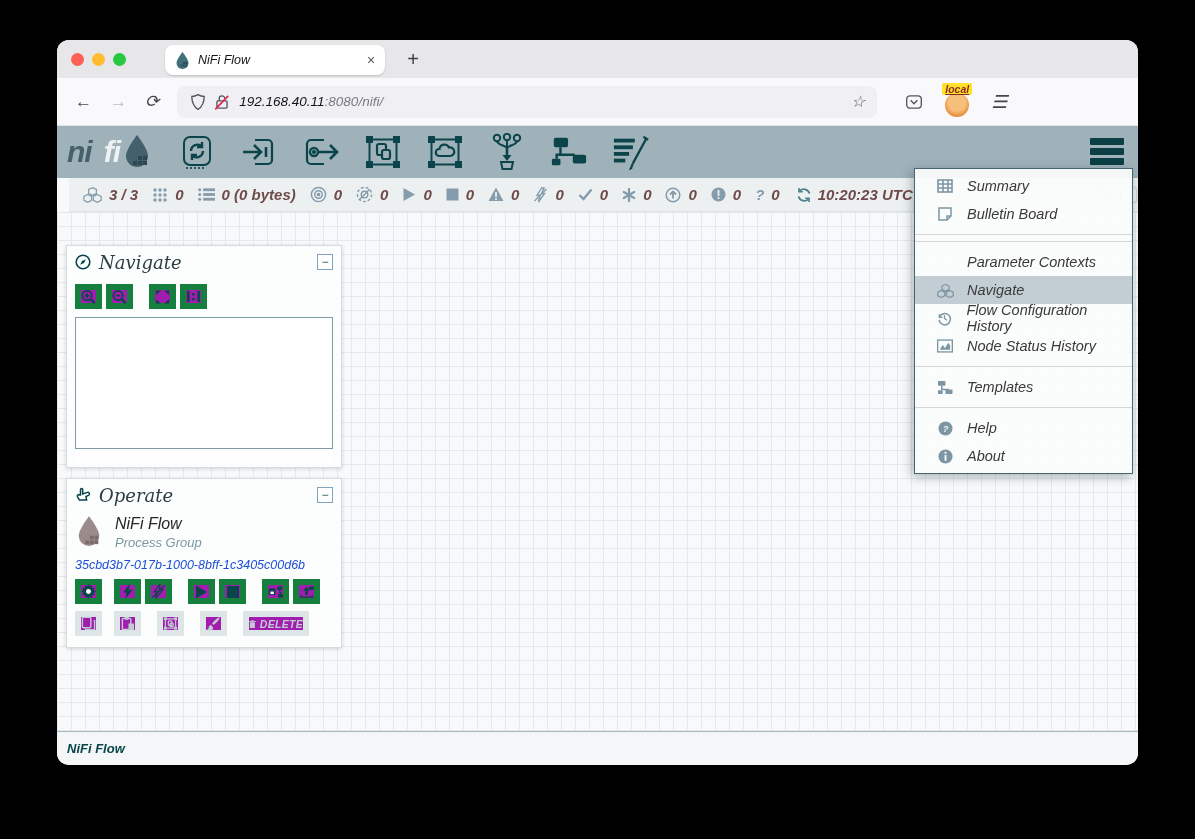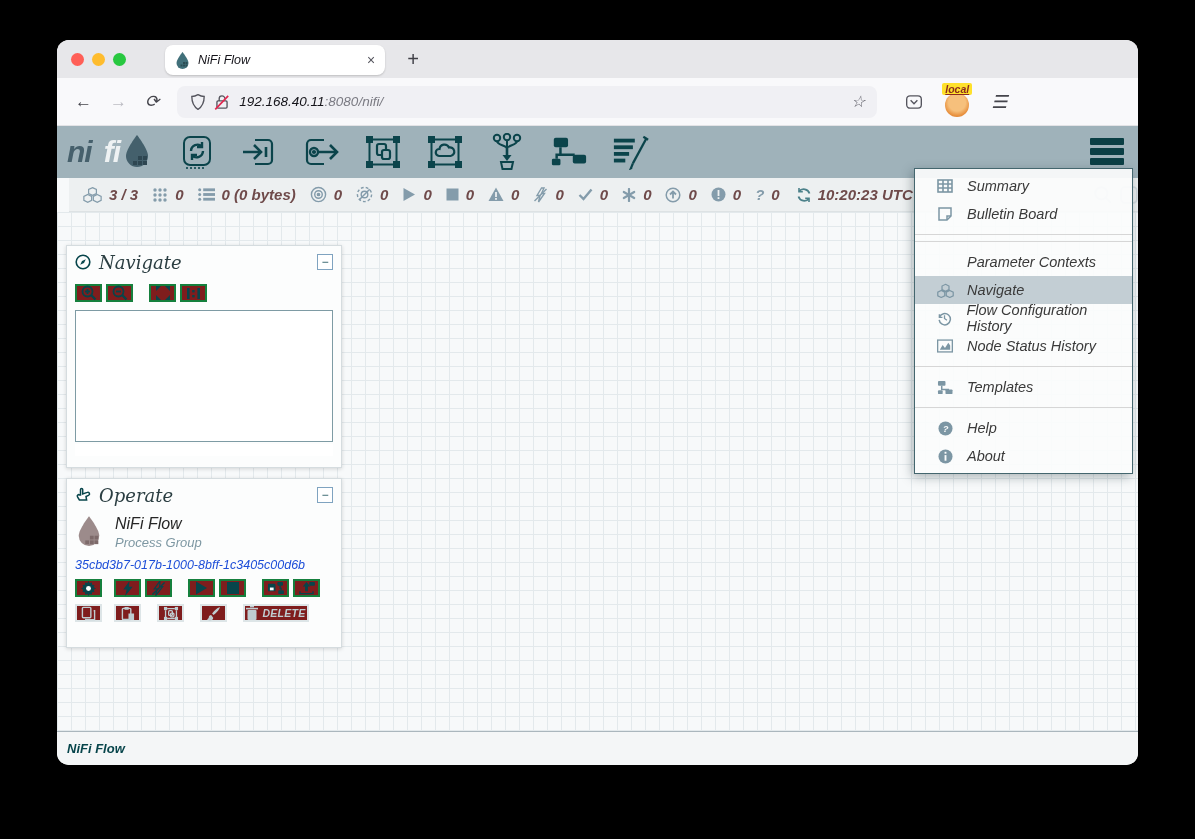--- a/index.html
+++ b/index.html
@@ -44,21 +44,21 @@
   .refresh-wrap{display:flex;align-items:center;margin-left:16px;color:#5d858f;}
   .refresh-wrap .time{color:#6f4a4a;font-weight:bold;margin-left:6px;white-space:nowrap;}
   .ghost{opacity:.35;color:#9fb0ba;position:absolute;top:7px;}
   
   .canvas{position:absolute;left:0;top:172px;width:100%;height:520px;background:#f7f9fa;background-image:linear-gradient(#e3e9ec 1px,transparent 1px),linear-gradient(90deg,#e3e9ec 1px,transparent 1px);background-size:14px 14px;border-bottom:1px solid #aab6bd;box-sizing:border-box;}
   
   .panel{position:absolute;background:#fcfdfd;border:1px solid #d5dcdf;box-shadow:0 1px 4px rgba(0,0,0,.15);box-sizing:border-box;}
   .panel-header{display:flex;align-items:center;height:28px;padding:2px 8px 0 8px;color:#124047;}
   .panel-header .ptitle{font-family:"DejaVu Serif",serif;font-size:18px;margin-left:8px;color:#2b3e42;flex:1;}
   .collapse-btn{width:14px;height:14px;border:1px solid #7fa3c0;color:#265a63;display:flex;align-items:center;justify-content:center;font-size:12px;line-height:1;background:#fff;}
-  .sq-btn{width:27px;height:18px;border:2px solid #15803d;display:flex;align-items:center;justify-content:center;color:#07454b;background:#7f1d1d;box-sizing:border-box;}
+  .sq-btn{width:27px;height:25px;border:6px solid #15803d;display:flex;align-items:center;justify-content:center;color:#07454b;background:#a21caf;box-sizing:border-box;}
   .sq-btn.disabled{color:#bfcdd1;border-color:#dde5e7;}
   .nav-btns{display:flex;gap:4px;padding:8px 8px 6px 8px;}
   .nav-btns .gap{width:8px;}
   .minimap{margin:2px 8px 0 8px;height:130px;background:#fff;border:1px solid #7e9ba4;}
   .panel-footer{margin:2px 8px 6px 8px;height:12px;background:#fff;}
   .operate-body{padding:6px 8px 0 8px;}
   .op-head{display:flex;align-items:flex-start;}
   .op-meta{margin-left:12px;}
   .op-name{font-size:16px;color:#262626;}
   .op-type{font-size:13px;color:#7d97a2;margin-top:2px;}

